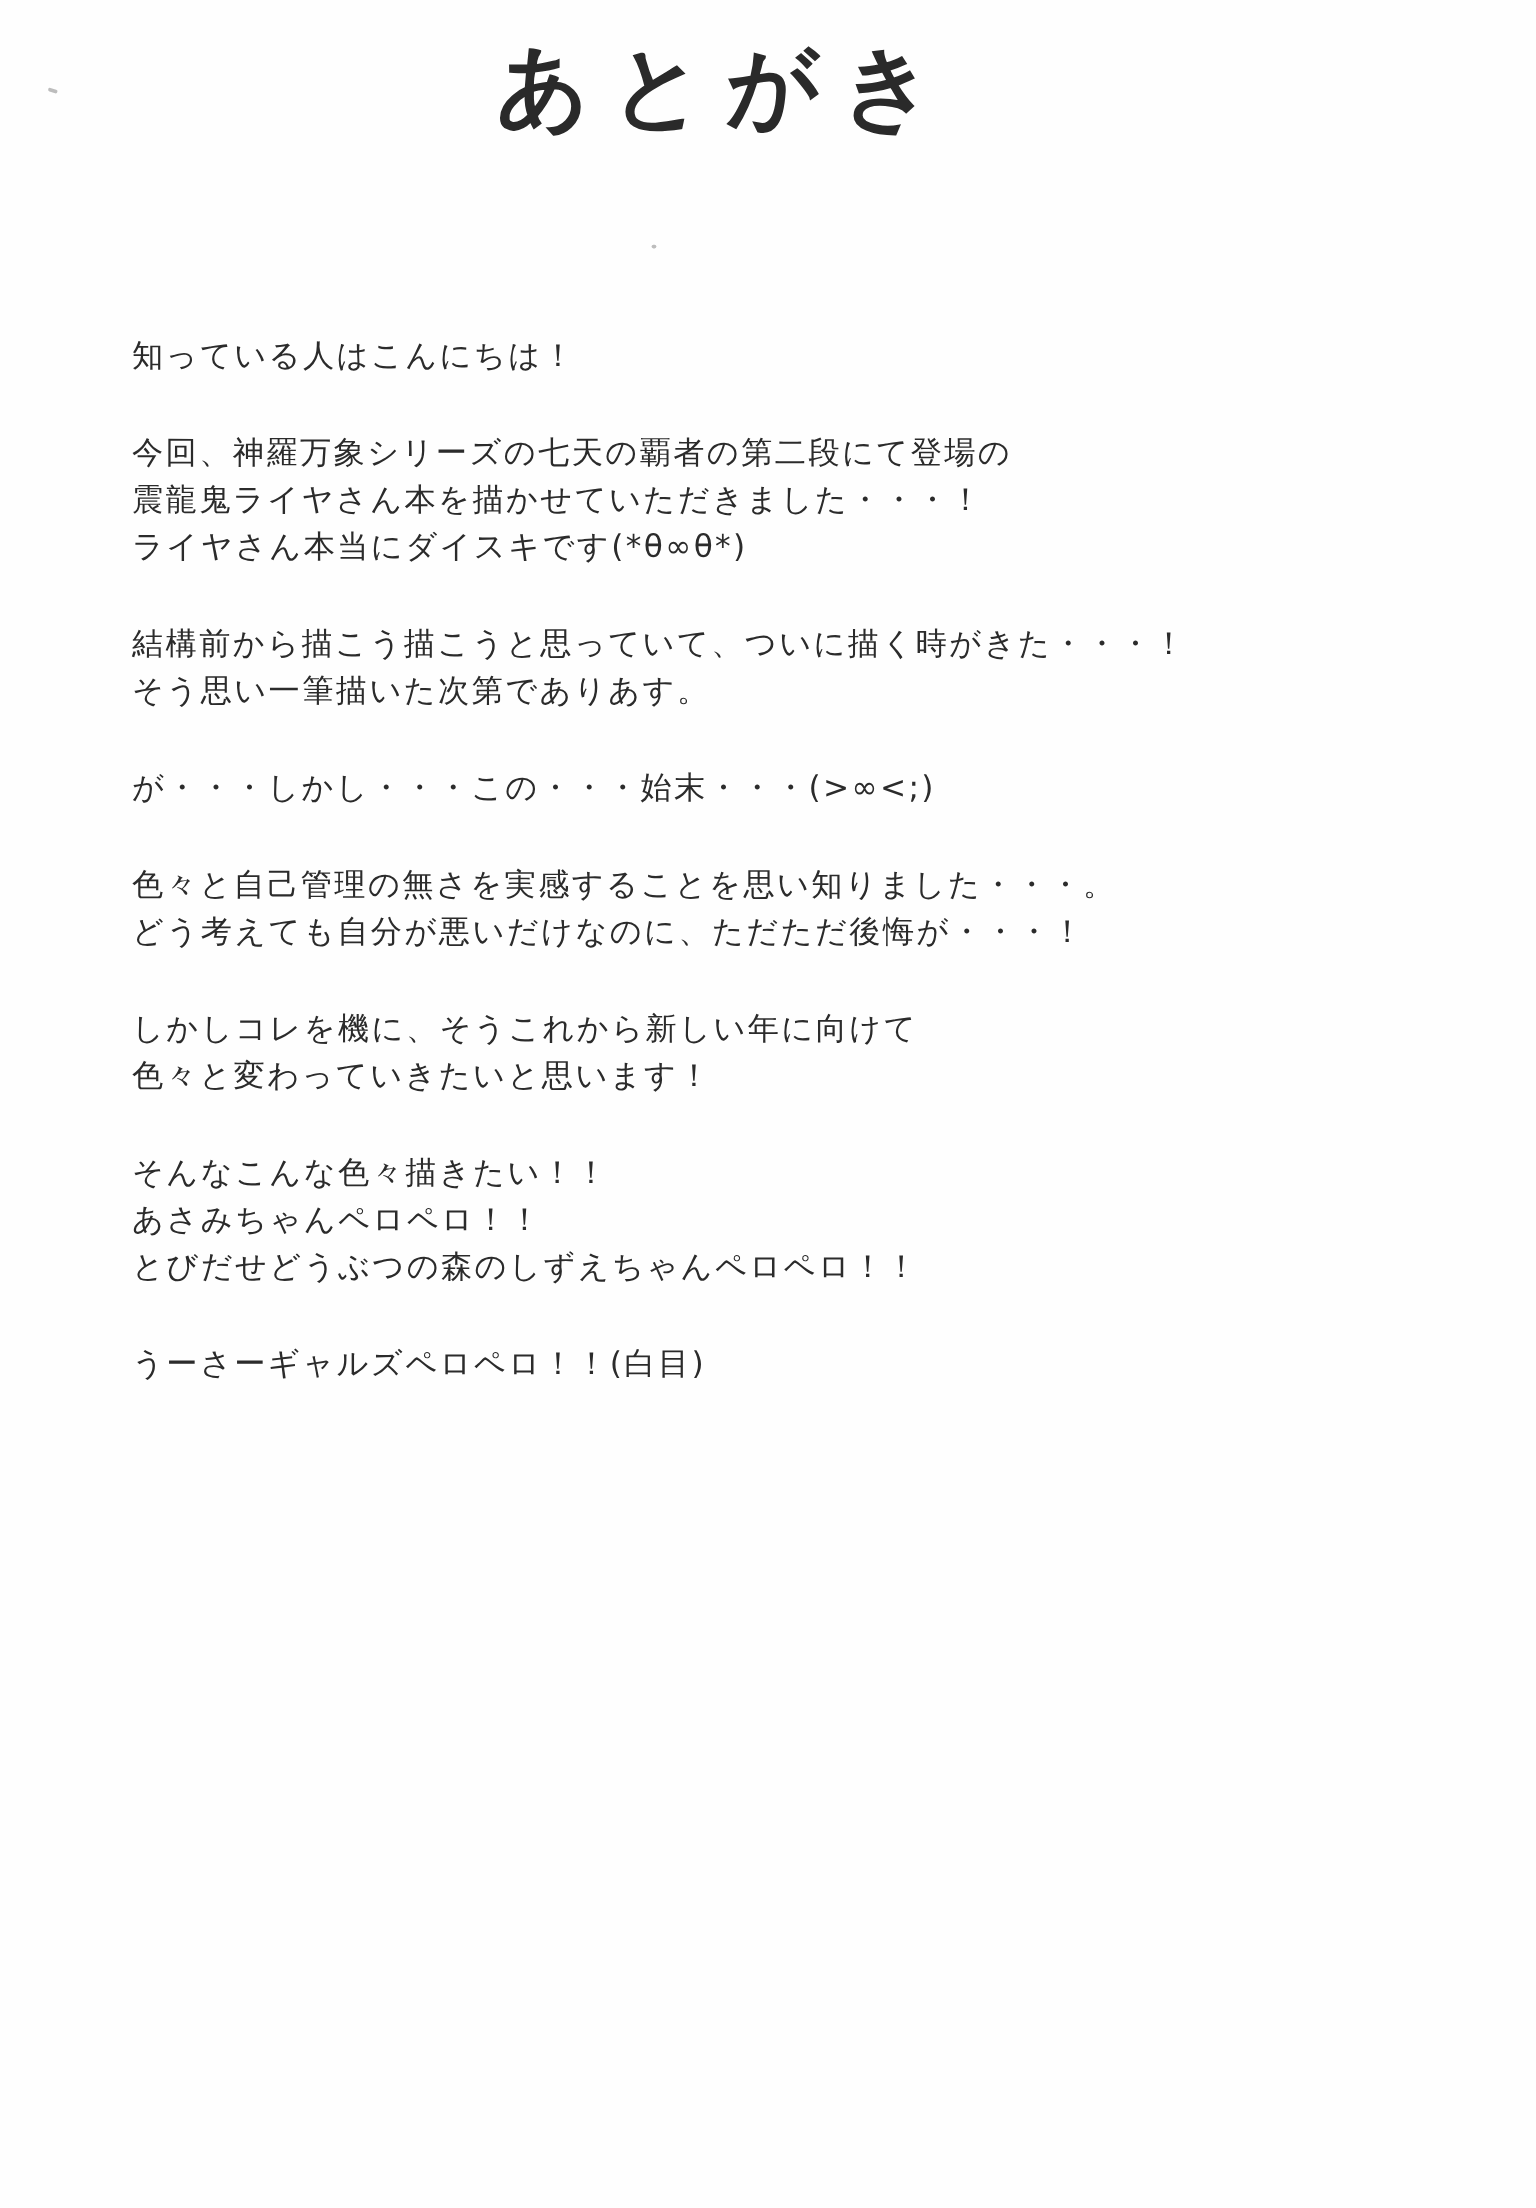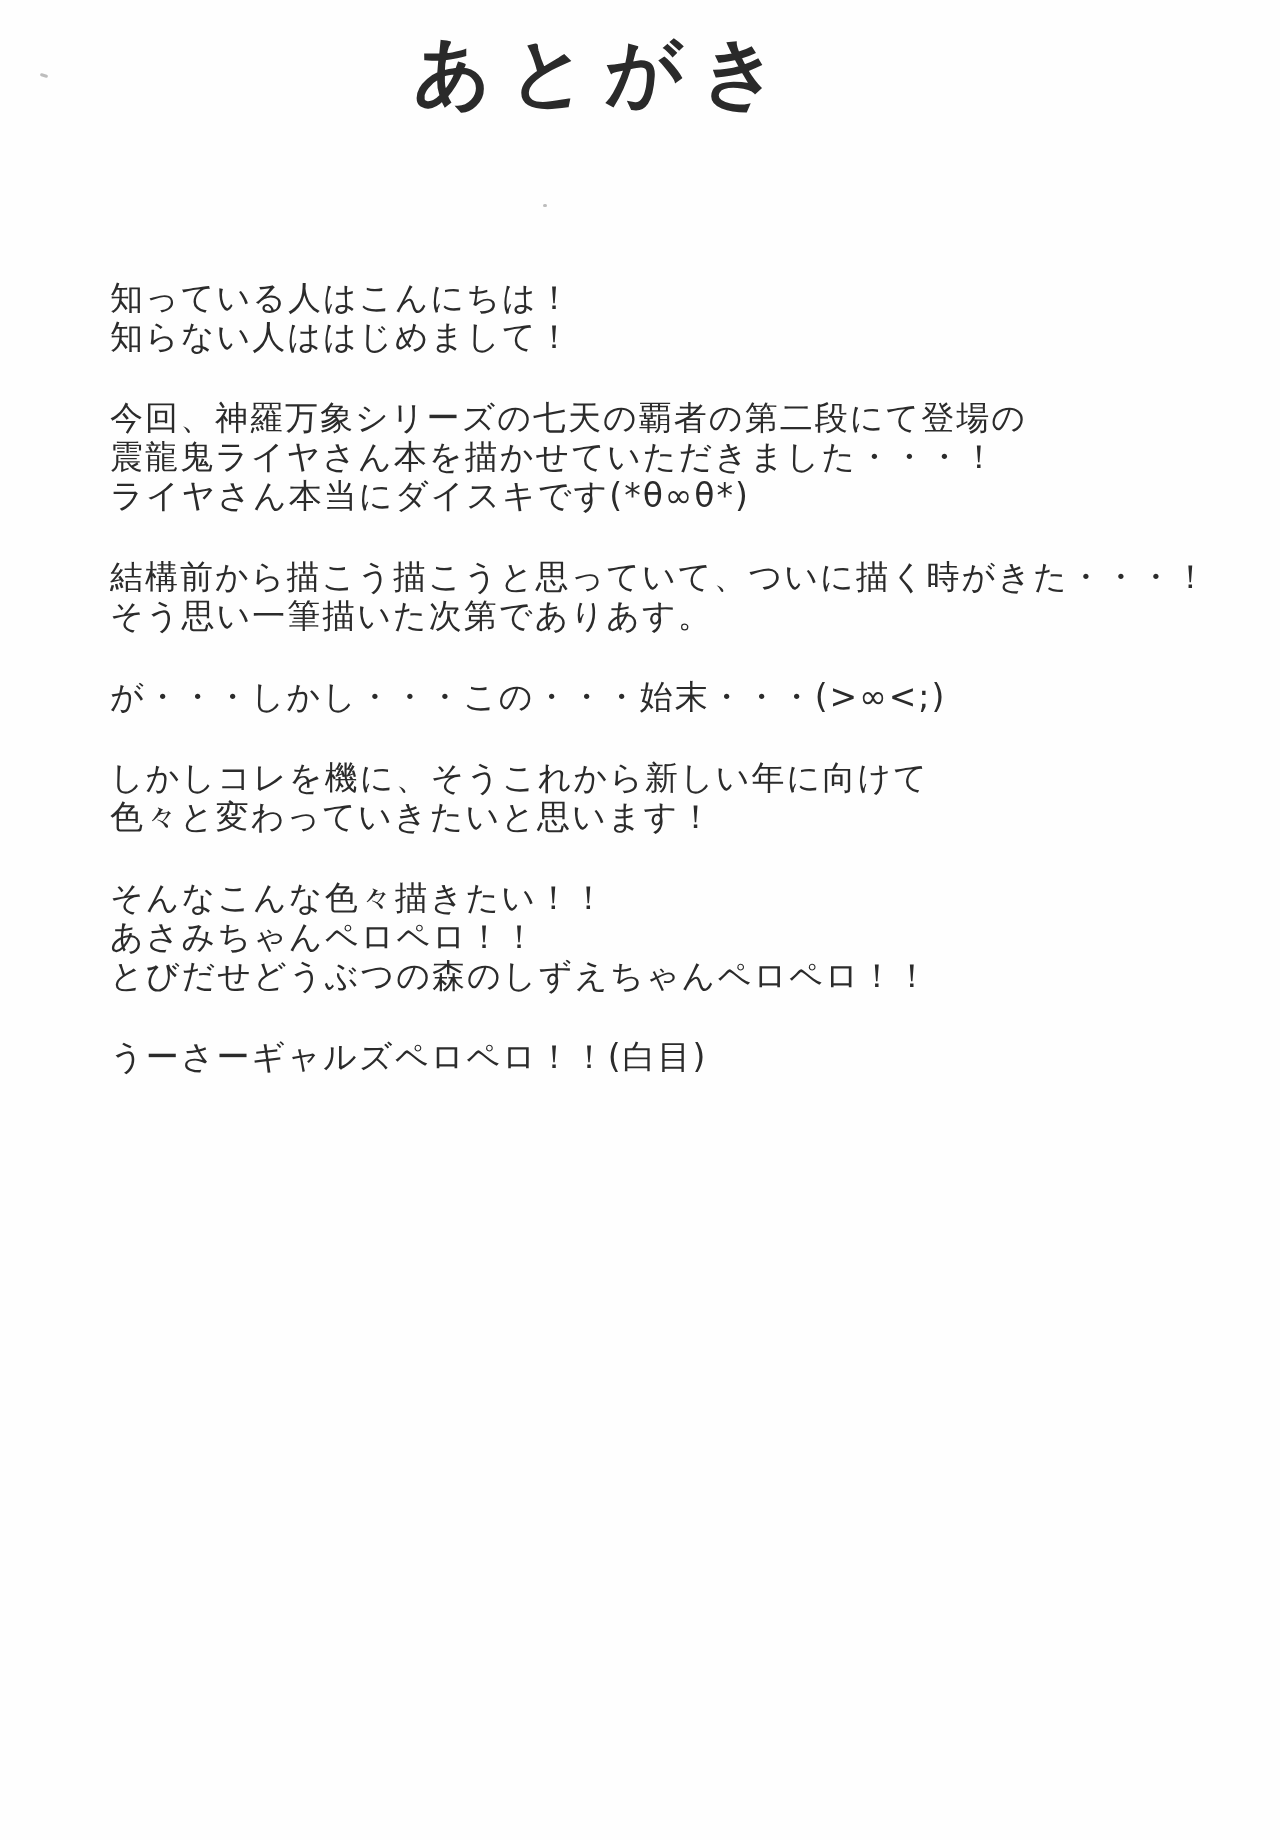--- a/index.html
+++ b/index.html
@@ -26,21 +26,21 @@
     font-weight: bold;
     letter-spacing: 18px;
     color: #2a2a2a;
     transform: translateX(-35px);
   }
   .body-text {
     position: absolute;
     top: 278px;
     left: 110px;
     right: 60px;
-    font-size: 33px;
+    font-size: 26px;
     font-weight: 500;
     line-height: 39px;
     letter-spacing: 2px;
     color: #2b2b2b;
   }
   .para {
     margin: 0 0 42px 0;
   }
   .para .line {
     display: block;
@@ -65,38 +65,41 @@
 
   <h1 class="title">あとがき</h1>
 
   <span class="artifact artifact-1"></span>
   <span class="artifact artifact-2"></span>
 
   <div class="body-text">
 
     <p class="para">
       <span class="line">知っている人はこんにちは！</span>
-      <span class="line">知らない人ははじめまして！</span>
     </p>
 
     <p class="para">
       <span class="line">今回、神羅万象シリーズの七天の覇者の第二段にて登場の</span>
       <span class="line">震龍鬼ライヤさん本を描かせていただきました・・・！</span>
       <span class="line">ライヤさん本当にダイスキです(*θ∞θ*)</span>
     </p>
 
     <p class="para">
       <span class="line">結構前から描こう描こうと思っていて、ついに描く時がきた・・・！</span>
       <span class="line">そう思い一筆描いた次第でありあす。</span>
     </p>
 
     <p class="para">
       <span class="line">が・・・しかし・・・この・・・始末・・・(&gt;∞&lt;;)</span>
     </p>
 
+    <p class="para">
+      <span class="line">色々と自己管理の無さを実感することを思い知りました・・・。</span>
+      <span class="line">どう考えても自分が悪いだけなのに、ただただ後悔が・・・！</span>
+    </p>
 
     <p class="para">
       <span class="line">しかしコレを機に、そうこれから新しい年に向けて</span>
       <span class="line">色々と変わっていきたいと思います！</span>
     </p>
 
     <p class="para">
       <span class="line">そんなこんな色々描きたい！！</span>
       <span class="line">あさみちゃんペロペロ！！</span>
       <span class="line">とびだせどうぶつの森のしずえちゃんペロペロ！！</span>

